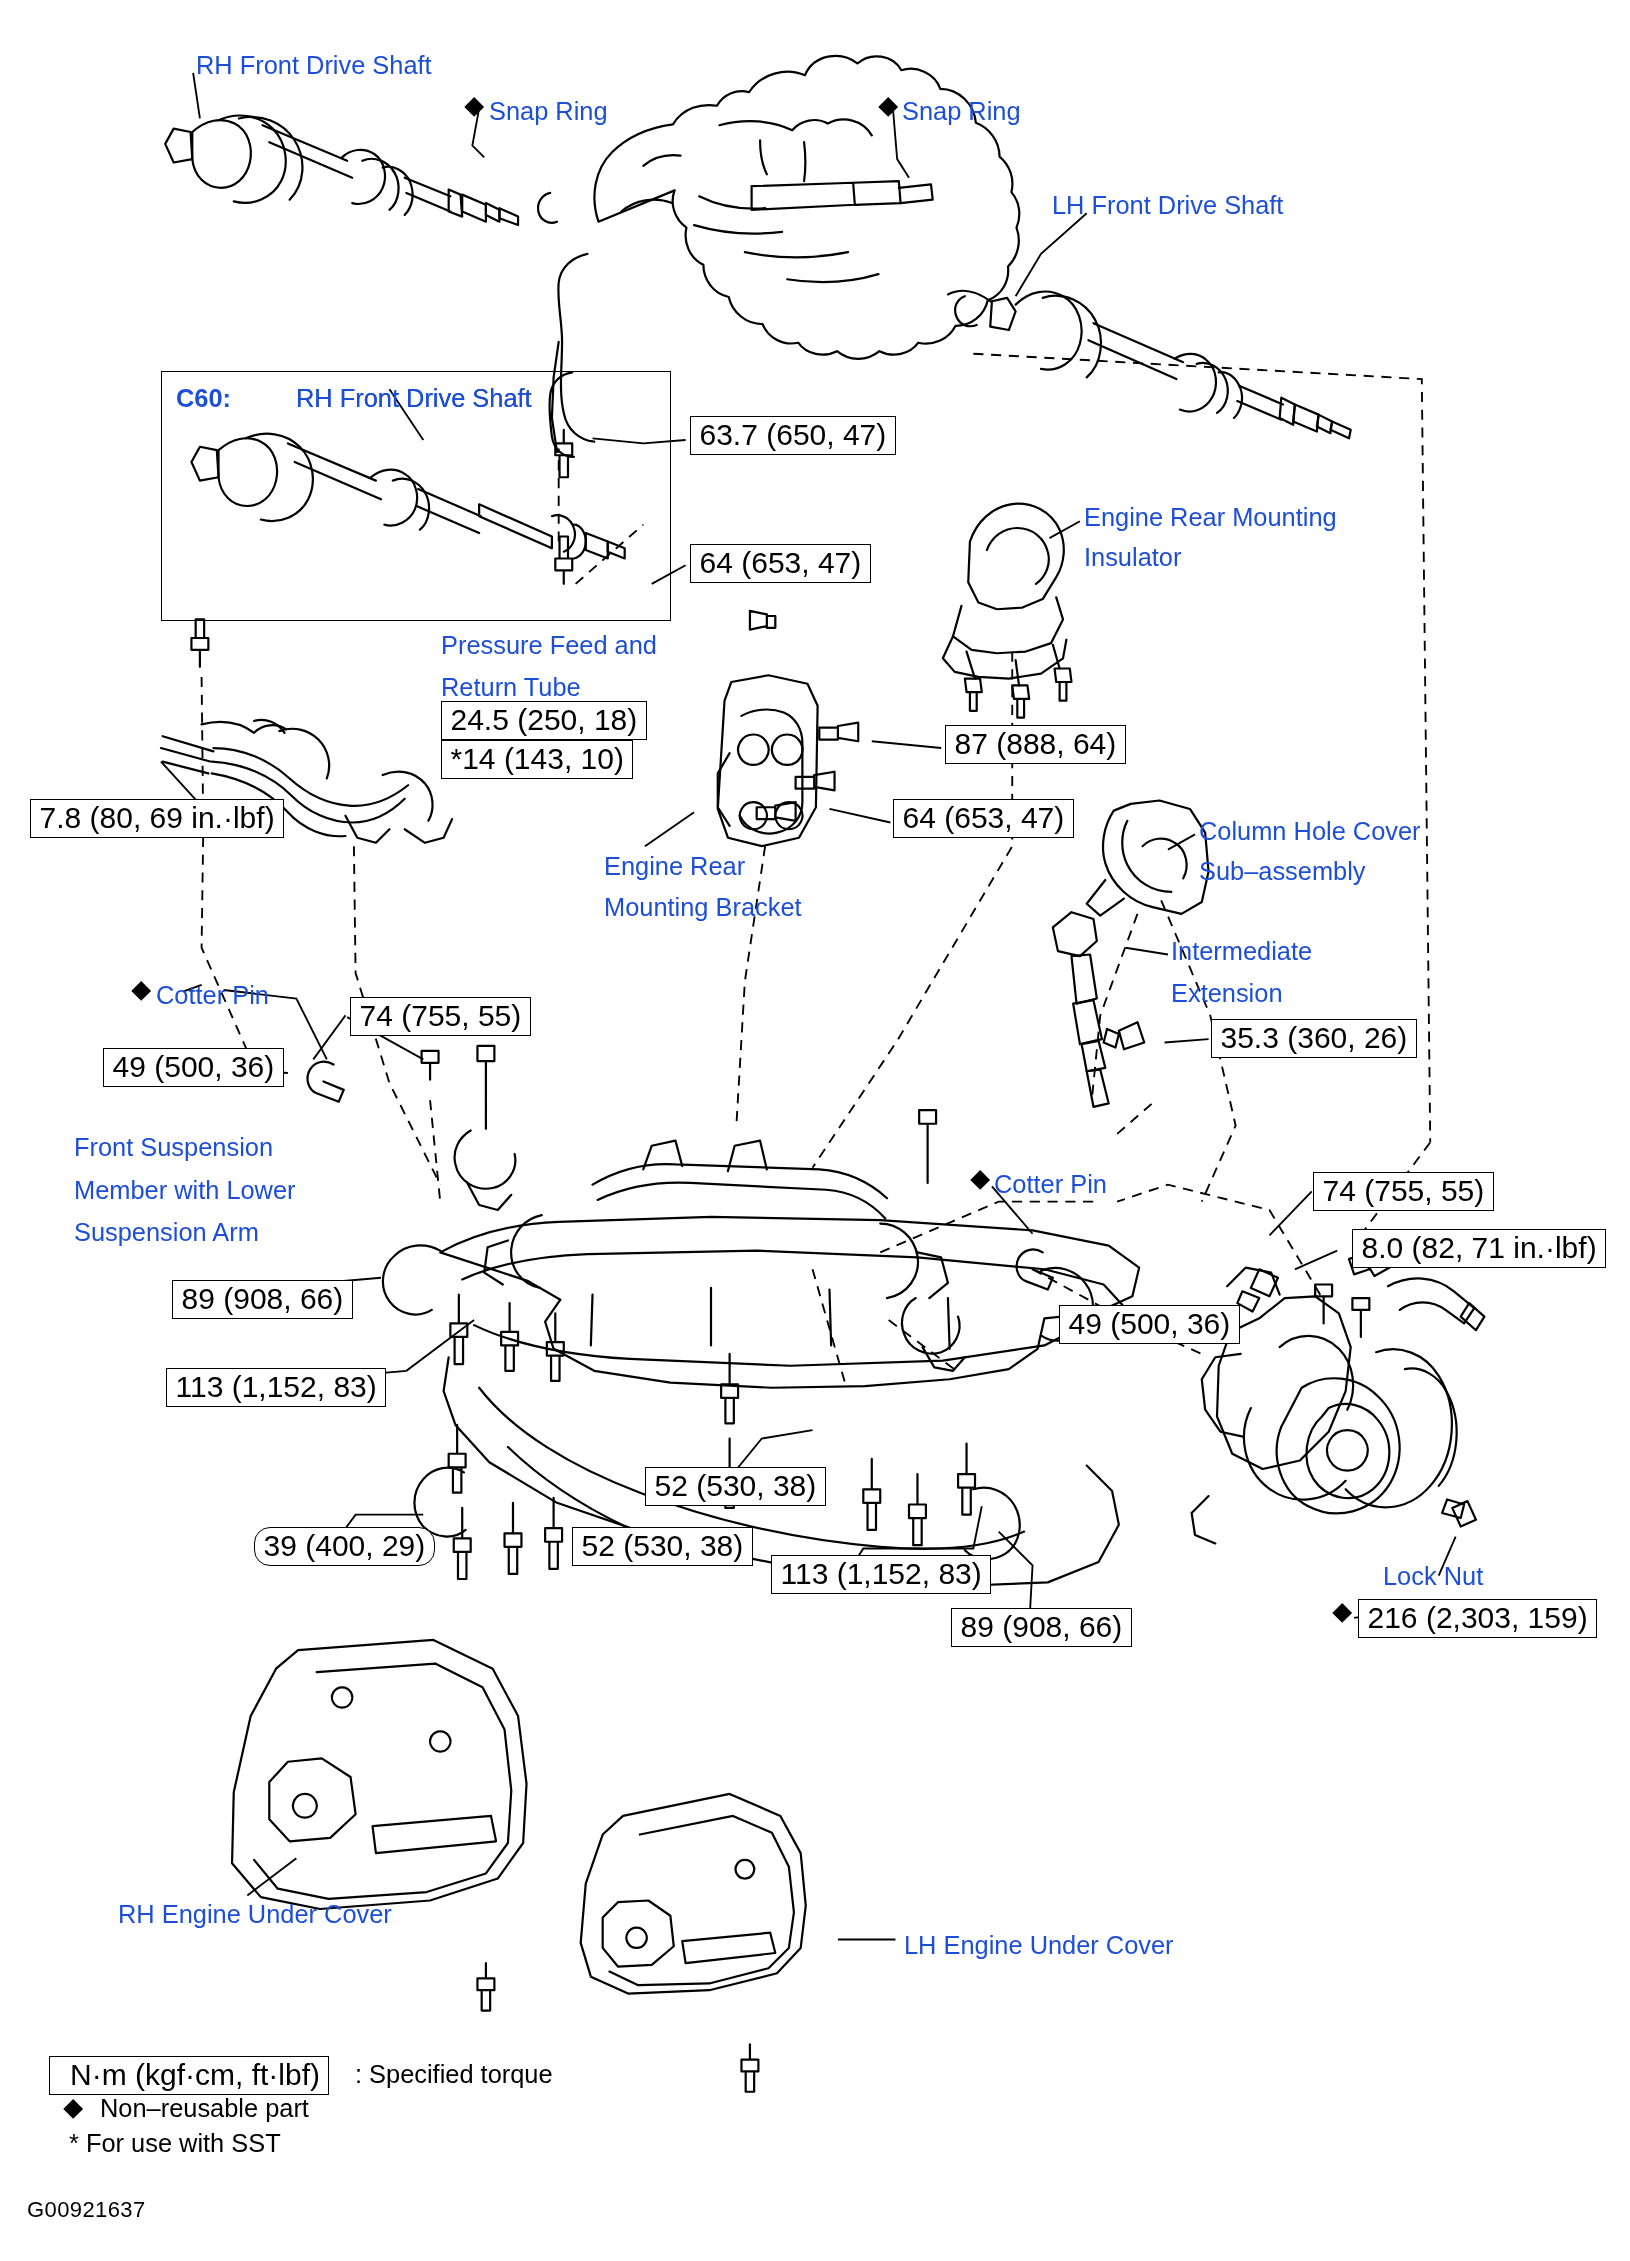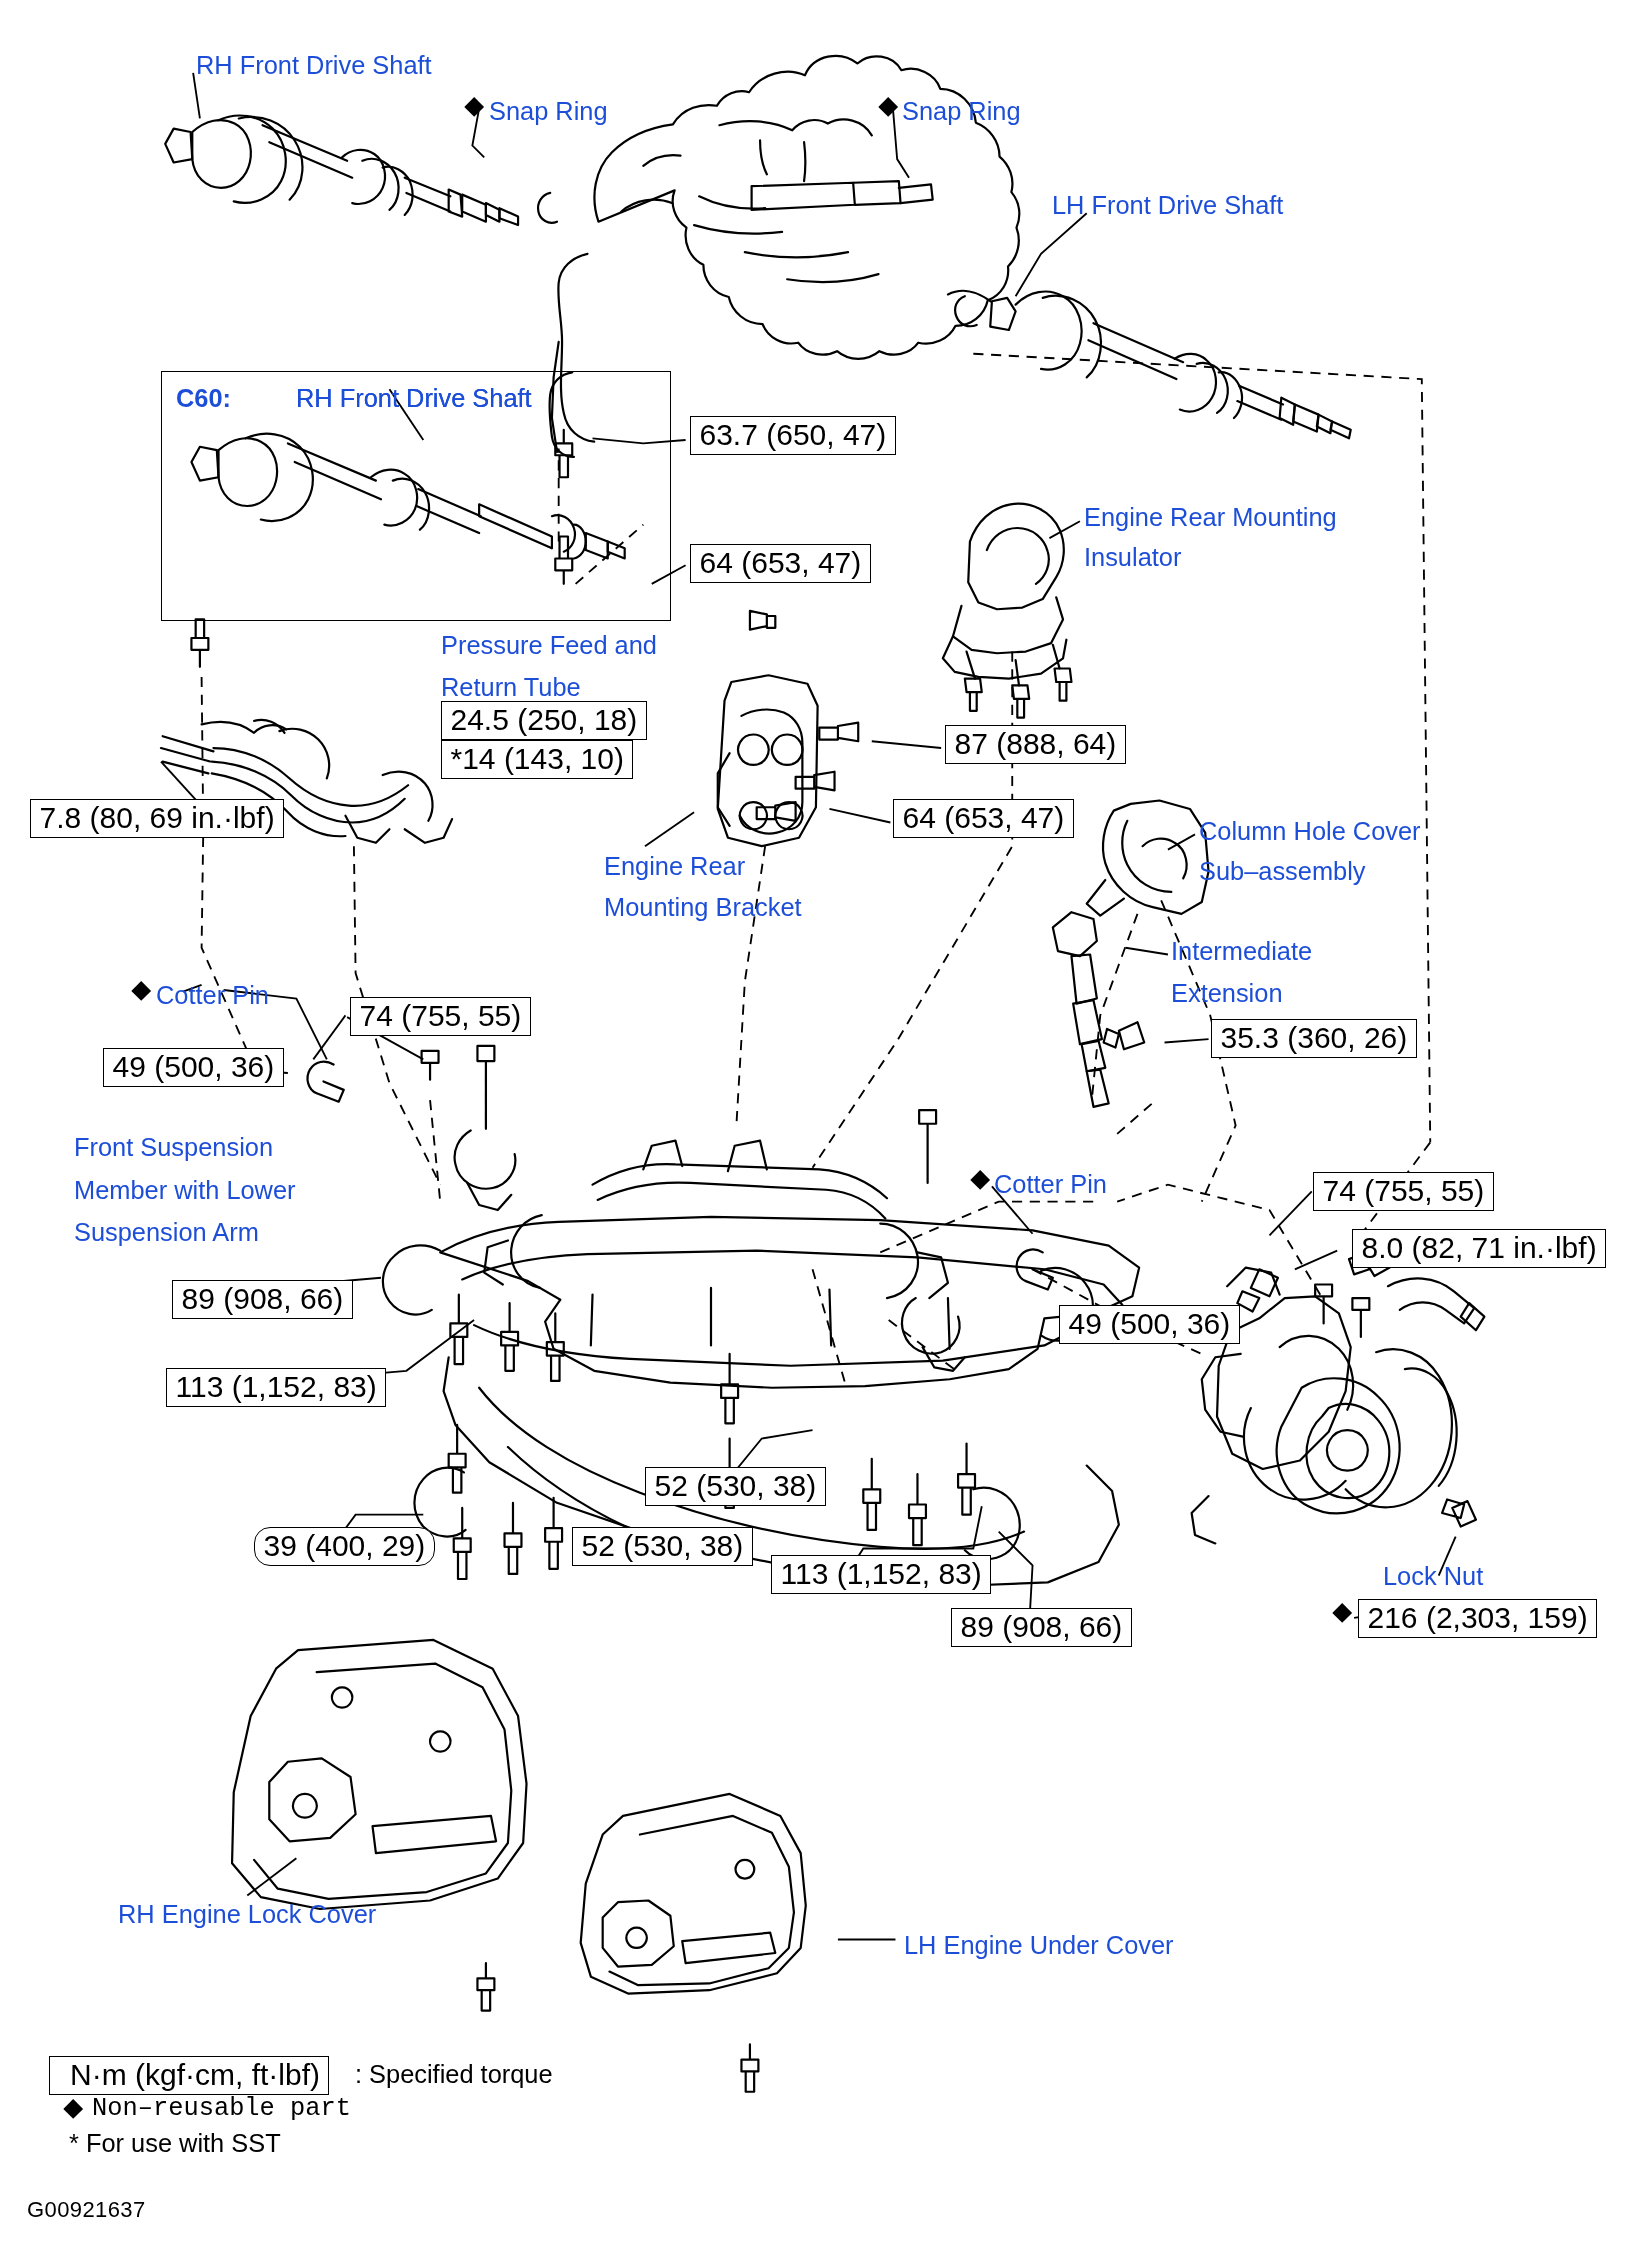--- a/index.html
+++ b/index.html
@@ -358,21 +358,21 @@
       <div class="lbl" style="left: 604px; top: 850px;">Engine Rear</div>
       <div class="lbl" style="left: 604px; top: 891px;">Mounting Bracket</div>
       <div class="lbl" style="left: 1171px; top: 935px;">Intermediate</div>
       <div class="lbl" style="left: 1171px; top: 977px;">Extension</div>
       <div class="lbl" style="left: 156px; top: 979px;">Cotter Pin</div>
       <div class="lbl" style="left: 994px; top: 1168px;">Cotter Pin</div>
       <div class="lbl" style="left: 74px; top: 1131px;">Front Suspension</div>
       <div class="lbl" style="left: 74px; top: 1174px;">Member with Lower</div>
       <div class="lbl" style="left: 74px; top: 1216px;">Suspension Arm</div>
       <div class="lbl" style="left: 1383px; top: 1560px;">Lock Nut</div>
-      <div class="lbl" style="left: 118px; top: 1898px;">RH Engine Lock Cover</div>
+      <div class="lbl" style="left: 118px; top: 1898px;">RH Engine Under Cover</div>
       <div class="lbl" style="left: 904px; top: 1929px;">LH Engine Under Cover</div>
     </div>
 
   <div id="torque-box-layer">
       <div class="boxed" style="left: 690px; top: 416px;">63.7 (650, 47)</div>
       <div class="boxed" style="left: 690px; top: 544px;">64 (653, 47)</div>
       <div class="boxed" style="left: 945px; top: 725px;">87 (888, 64)</div>
       <div class="boxed" style="left: 893px; top: 799px;">64 (653, 47)</div>
       <div class="boxed" style="left: 441px; top: 701px;">24.5 (250, 18)</div>
       <div class="boxed" style="left: 441px; top: 740px;">*14 (143, 10)</div>
@@ -395,19 +395,19 @@
 
   <div class="diamond" style="left:467px; top:100px;"></div>
   <div class="diamond" style="left:881px; top:100px;"></div>
   <div class="diamond" style="left:134px; top:984px;"></div>
   <div class="diamond" style="left:973px; top:1173px;"></div>
   <div class="diamond" style="left:1335px; top:1606px;"></div>
   <div class="diamond" style="left:66px; top:2102px;"></div>
 
   <div class="boxed" style="left:49px; top:2056px;padding-left:20px;">N·m (kgf·cm, ft·lbf)</div>
   <div class="legend-line" style="left:355px; top:2060px;">: Specified torque</div>
-  <div class="legend-line" style="left:92px; top:2094px;font-family:Liberation Mono, monospace;">Non–reusable part</div>
+  <div class="legend-line" style="left:100px; top:2094px;">Non–reusable part</div>
   <div class="legend-line" style="left:69px; top:2129px;">* For use with SST</div>
 
   <div class="footer-code" style="left:27px; top:2197px;">G00921637</div>
 
 </div>
 
 
 </body></html>

